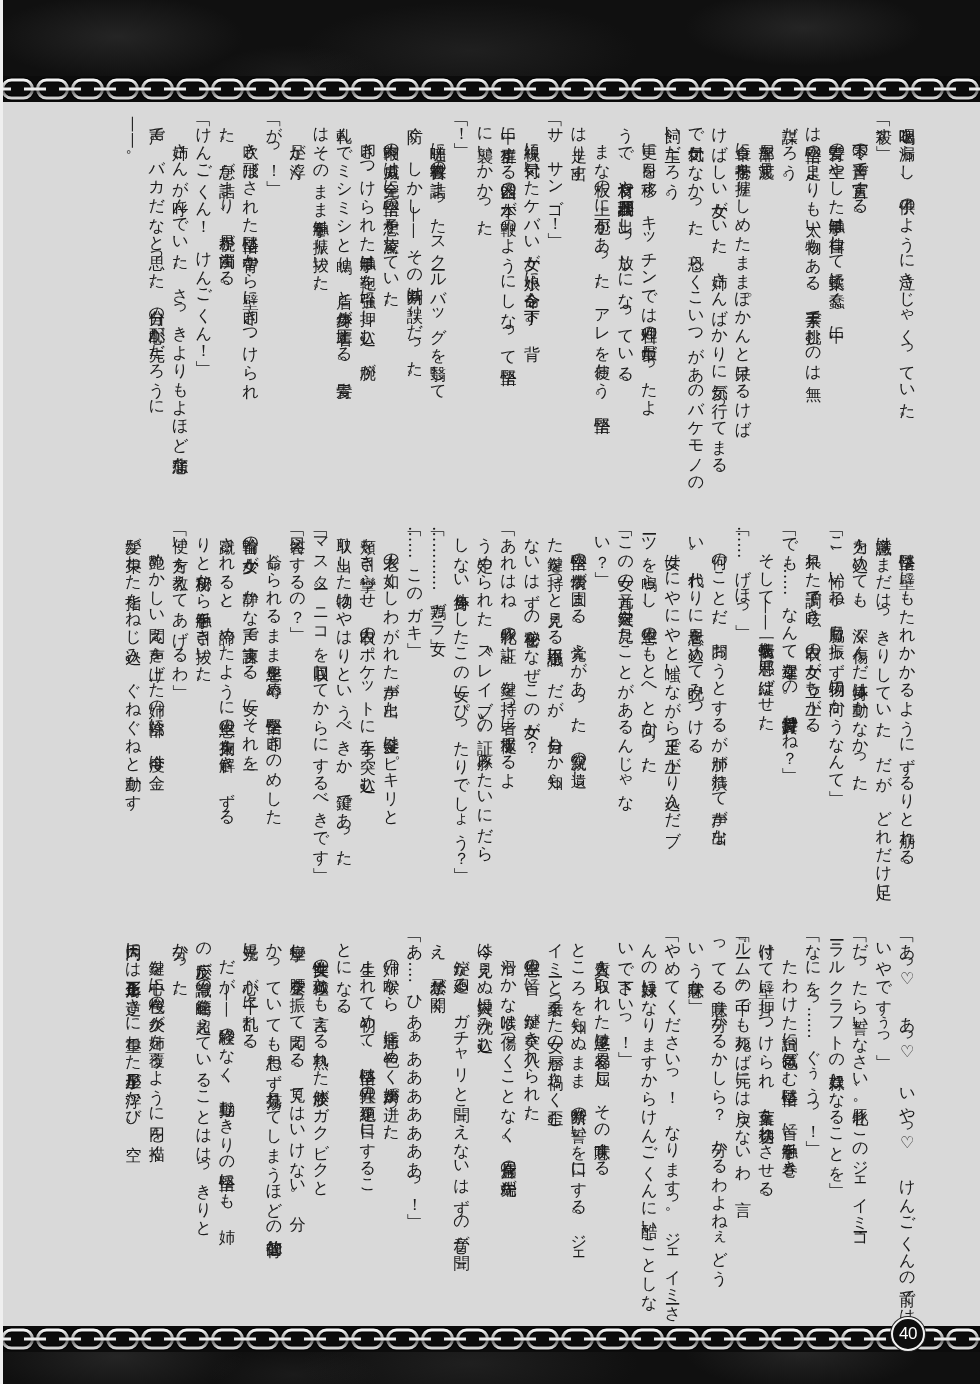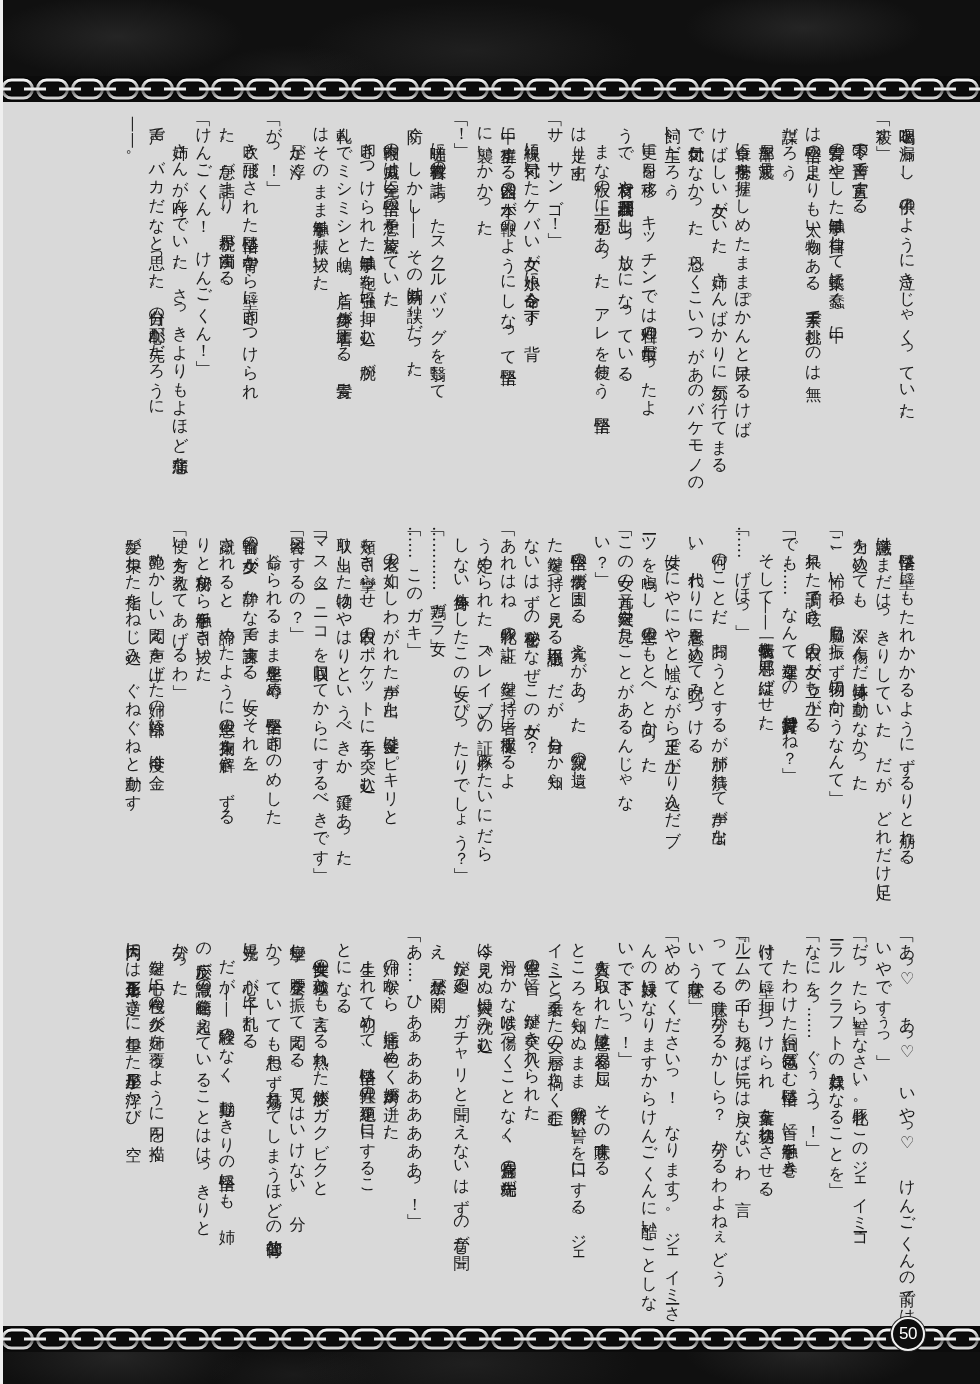--- a/index.html
+++ b/index.html
@@ -195,13 +195,13 @@
   <div class="col" style="--i:26">痙攣し、空腰を振って悶える。見てはいけない。分</div>
   <div class="col" style="--i:27">かっていても思わず見蕩れてしまうほどの背徳的な</div>
   <div class="col" style="--i:28">光景に、心が千々に乱れる。</div>
   <div class="col" style="--i:29">　だが——経験のなく、動揺しきりの堅悟にも、姉</div>
   <div class="col" style="--i:30">の反応が常識の範疇を超えていることははっきりと</div>
   <div class="col" style="--i:31">分かった。</div>
   <div class="col" style="--i:32">　鍵を中心に桜色の炎が姉を覆うように円を描く。</div>
   <div class="col" style="--i:33">内周には正三角形を逆さに重ねた星形が浮かび、空</div>
 </div>
 
-<div class="pnum">50</div>
+<div class="pnum">40</div>
 
 </body></html>

